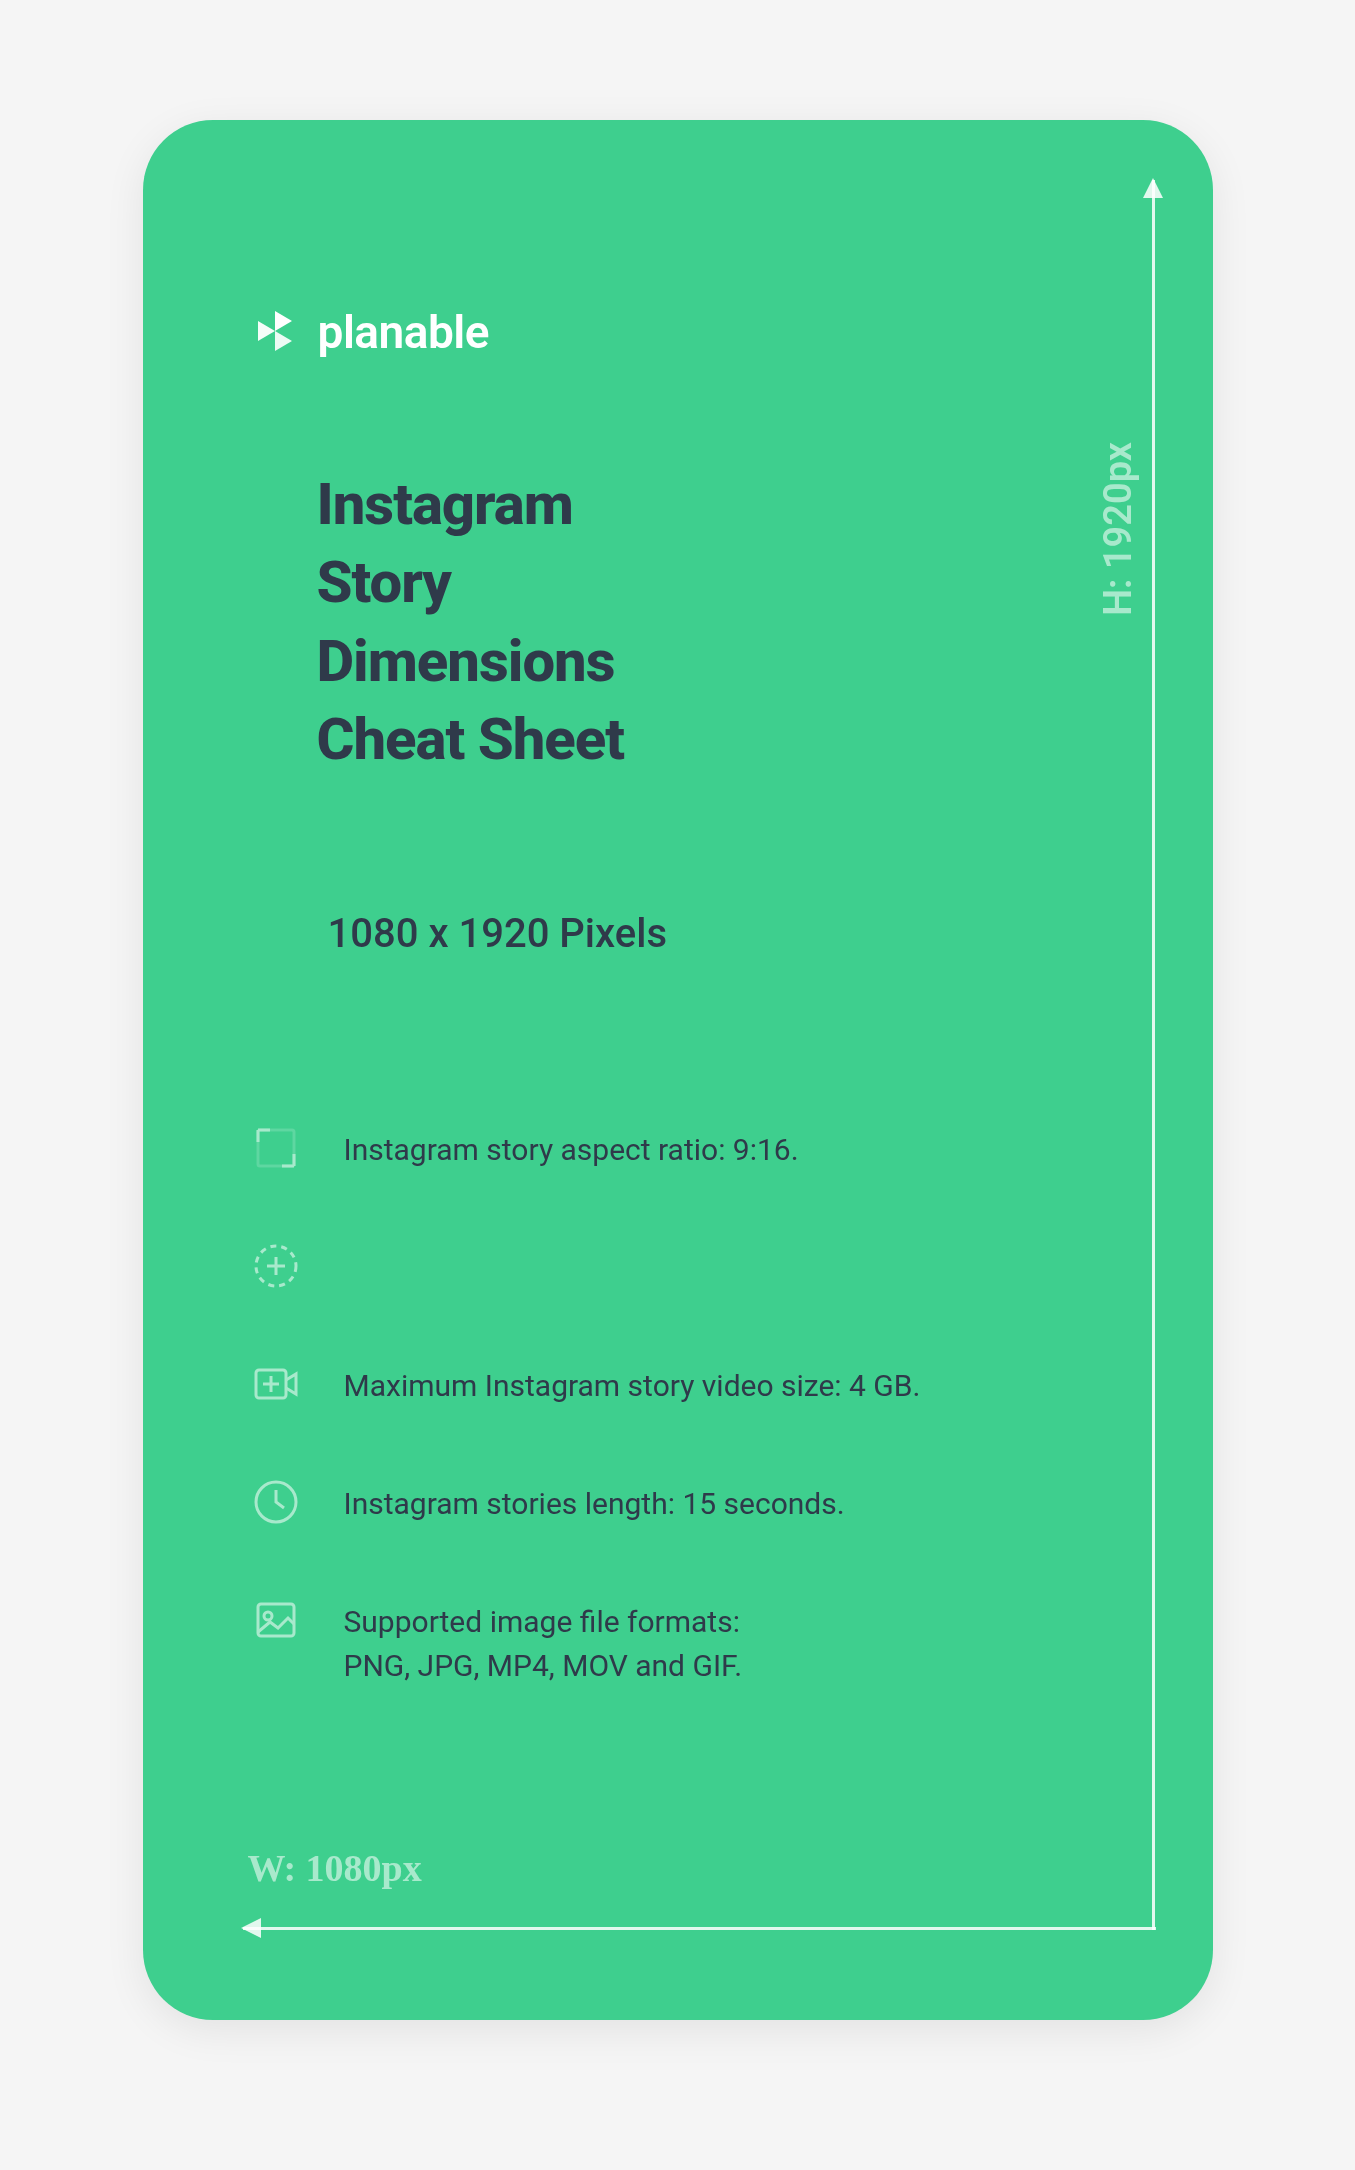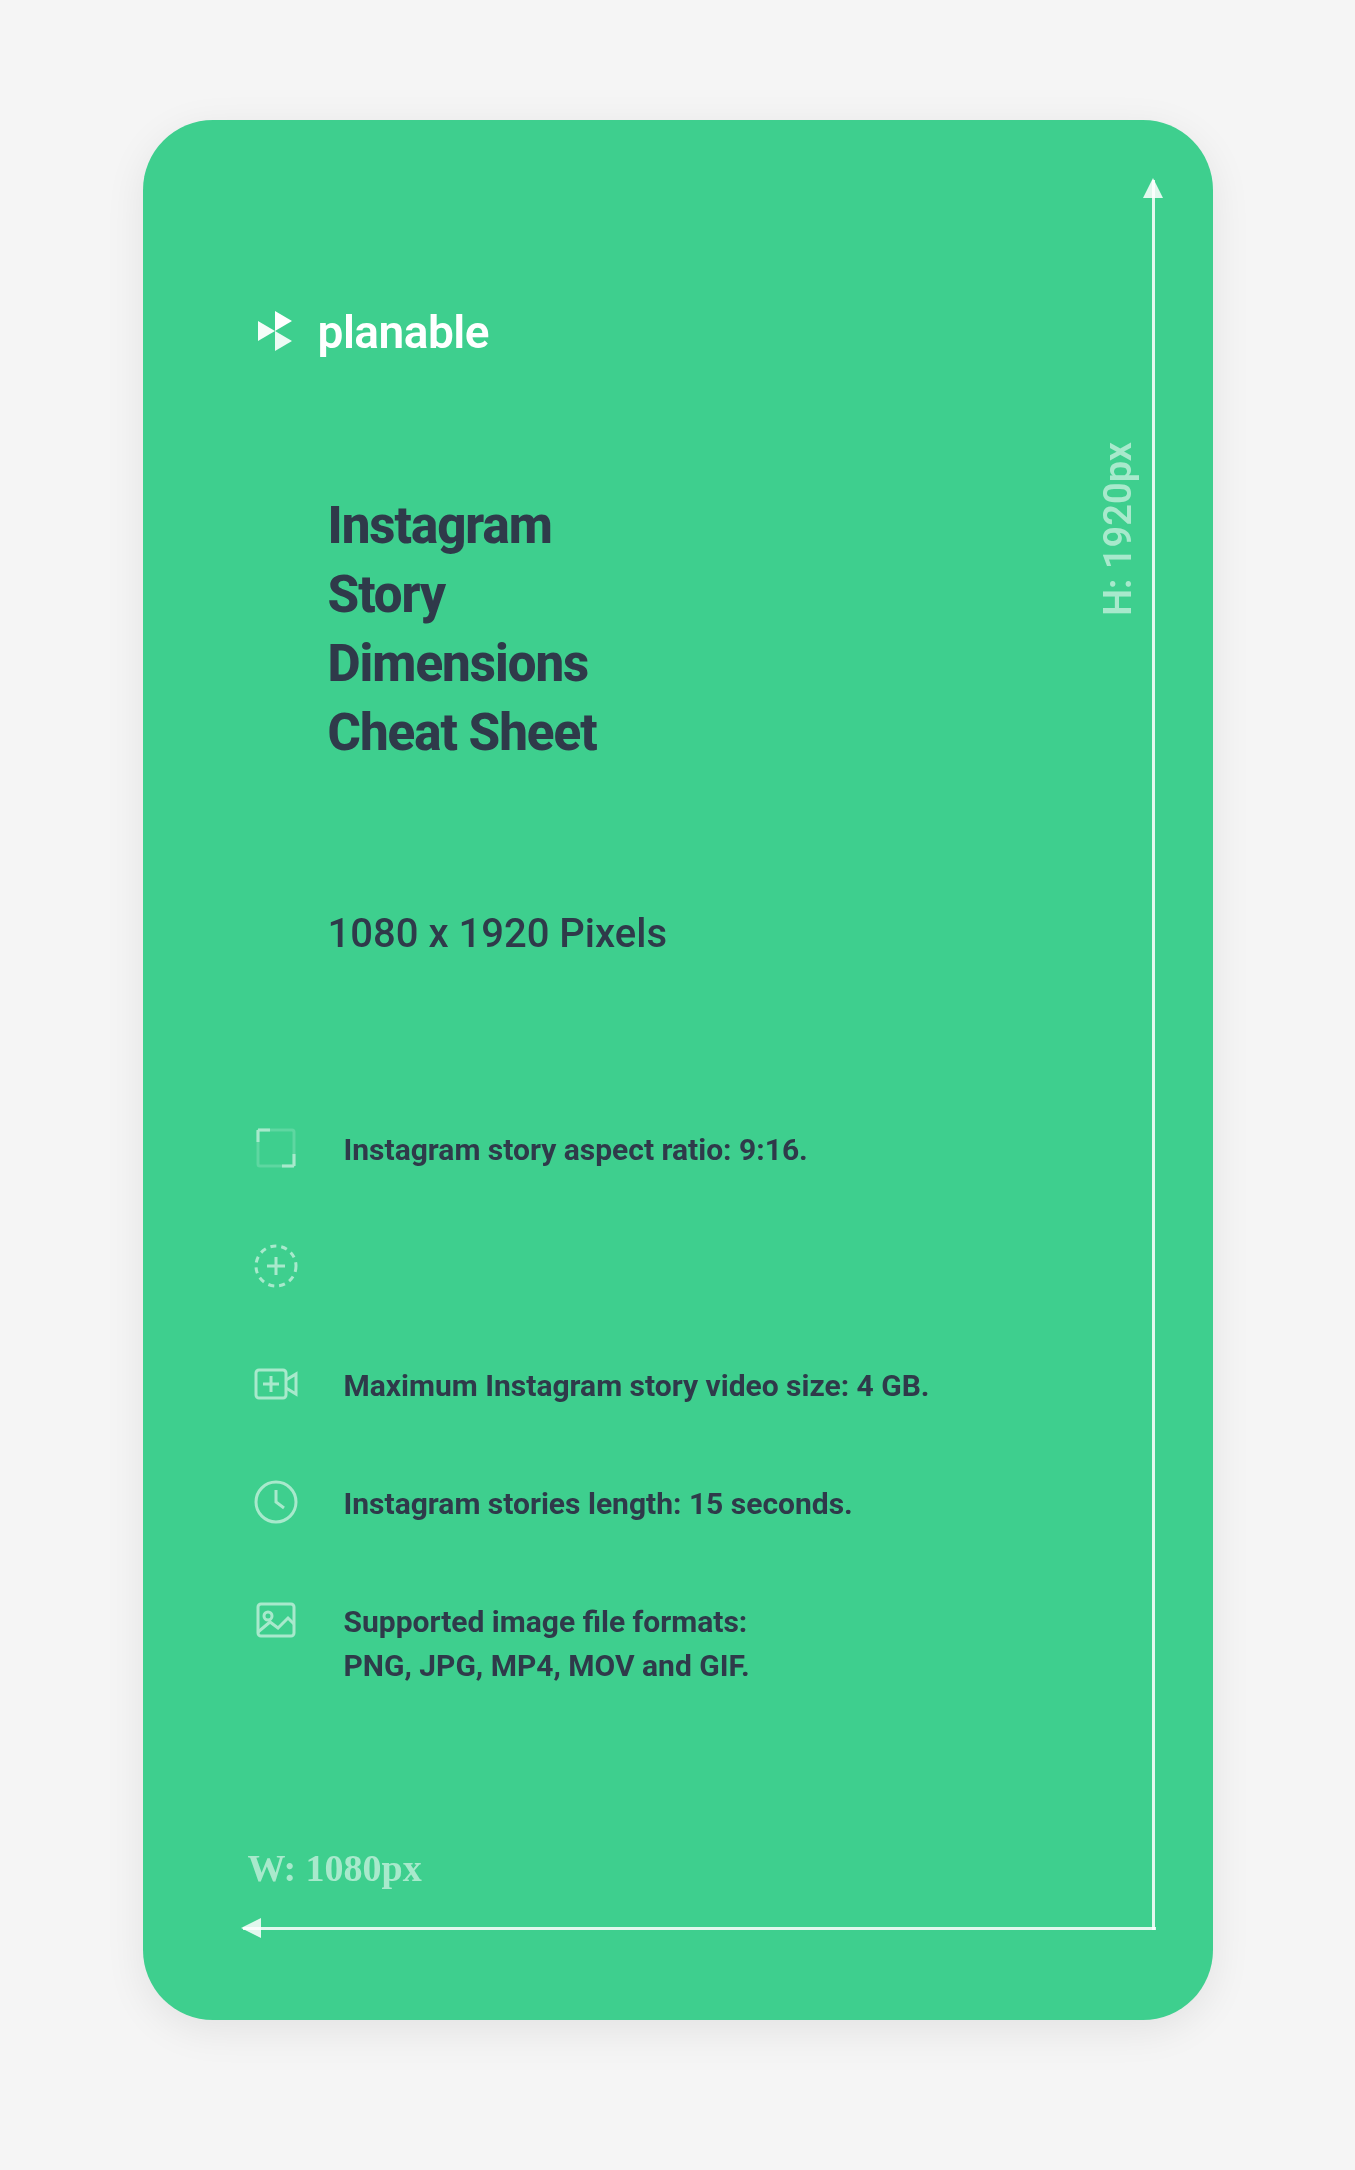--- a/index.html
+++ b/index.html
@@ -39,28 +39,27 @@
   .logo-text {
     color: #fff;
     font-size: 46px;
     font-weight: 600;
     letter-spacing: -0.5px;
   }
   
   .title {
     position: absolute;
     top: 345px;
-    left: 185px;
+    left: 174px;
     color: #2f3a4a;
-    font-size: 51px;
+    font-size: 58px;
     font-weight: 800;
     line-height: 1.35;
     letter-spacing: -1px;
     max-width: 700px;
-    margin-top: 27px;
   }
   .subtitle {
     position: absolute;
     top: 790px;
     left: 185px;
     color: #2f3a4a;
     font-size: 40px;
     font-weight: 500;
   }
   
@@ -84,21 +83,21 @@
     flex-shrink: 0;
     opacity: 0.55;
     color: #fff;
     display: flex;
     align-items: center;
     justify-content: center;
   }
   .spec-text {
     color: #2f3a4a;
     font-size: 30px;
-    font-weight: 700;
+    font-weight: 400;
     line-height: 1.45;
     padding-top: 8px;
   }
   
   .h-label {
     position: absolute;
     top: 300px;
     right: 95px;
     color: rgba(255,255,255,0.55);
     font-size: 38px;

